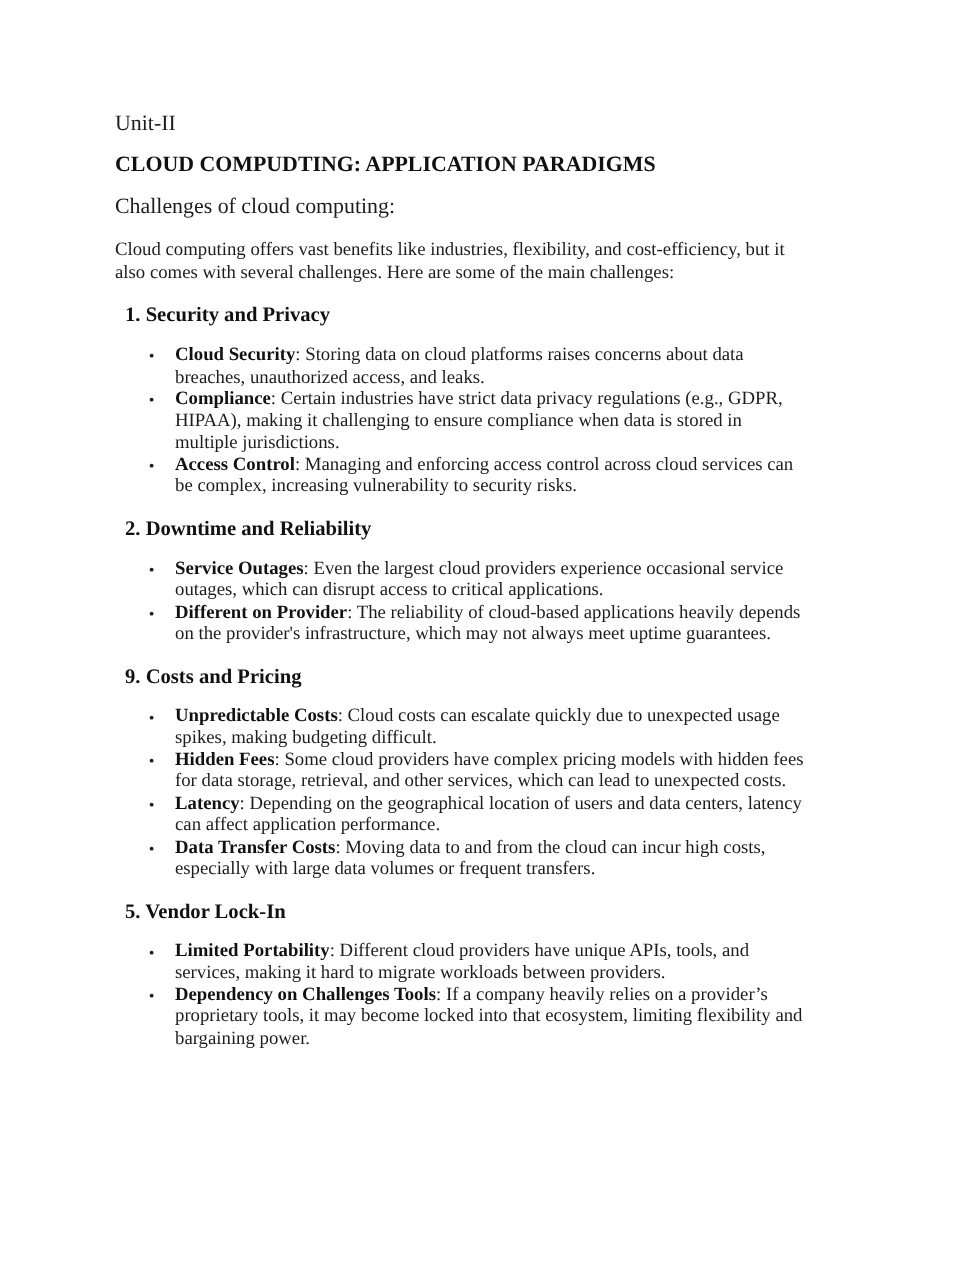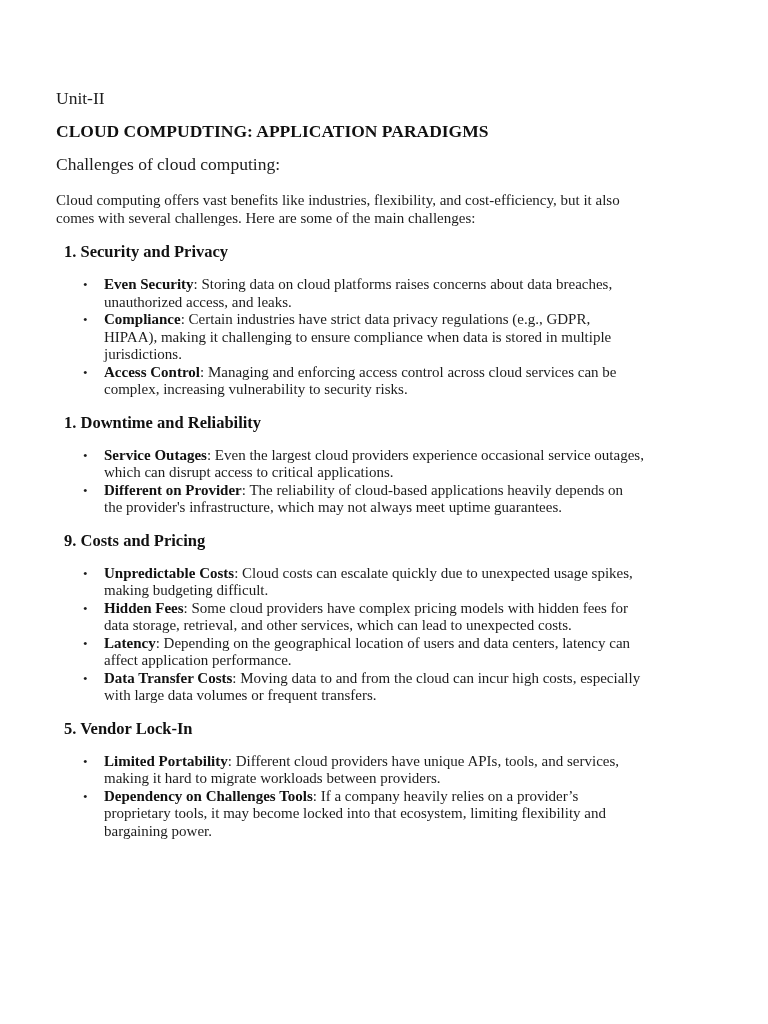--- a/index.html
+++ b/index.html
@@ -11,21 +11,21 @@
     width: 768px;
     height: 1024px;
     overflow: hidden;
     font-family: "Liberation Serif", "DejaVu Serif", serif;
     color: #1c1c1c;
   }
   .page {
     box-sizing: border-box;
     width: 736px;
     height: 1024px;
-    padding: 88px 92px 0 56px;
+    padding: 88px 92px 0 92px;
     background: #ffffff;
   }
   .unit {
     font-size: 17.5px;
     line-height: 21px;
     margin: 0 0 12px 0;
     font-weight: 400;
   }
   .doc-title {
     font-size: 17.5px;
@@ -88,33 +88,33 @@
   <h1 class="doc-title">CLOUD COMPUDTING: APPLICATION PARADIGMS</h1>
 
   <p class="subtitle">Challenges of cloud computing:</p>
 
   <p class="intro">Cloud computing offers vast benefits like industries, flexibility, and cost-efficiency, but it also comes with several challenges. Here are some of the main challenges:</p>
 
   <div class="section">
     <h2 class="section-heading">1. Security and Privacy</h2>
     <ul class="bullets">
       <li>
-        <span class="bullet-marker">•</span><strong>Even Security</strong><span>: Storing data on cloud platforms raises concerns about data breaches, unauthorized access, and leaks.</span>
+        <span class="bullet-marker">•</span><strong>Cloud Security</strong><span>: Storing data on cloud platforms raises concerns about data breaches, unauthorized access, and leaks.</span>
       </li>
       <li>
         <span class="bullet-marker">•</span><strong>Compliance</strong><span>: Certain industries have strict data privacy regulations (e.g., GDPR, HIPAA), making it challenging to ensure compliance when data is stored in multiple jurisdictions.</span>
       </li>
       <li>
         <span class="bullet-marker">•</span><strong>Access Control</strong><span>: Managing and enforcing access control across cloud services can be complex, increasing vulnerability to security risks.</span>
       </li>
     </ul>
   </div>
 
   <div class="section">
-    <h2 class="section-heading">1. Downtime and Reliability</h2>
+    <h2 class="section-heading">2. Downtime and Reliability</h2>
     <ul class="bullets">
       <li>
         <span class="bullet-marker">•</span><strong>Service Outages</strong><span>: Even the largest cloud providers experience occasional service outages, which can disrupt access to critical applications.</span>
       </li>
       <li>
         <span class="bullet-marker">•</span><strong>Different on Provider</strong><span>: The reliability of cloud-based applications heavily depends on the provider's infrastructure, which may not always meet uptime guarantees.</span>
       </li>
     </ul>
   </div>
 

